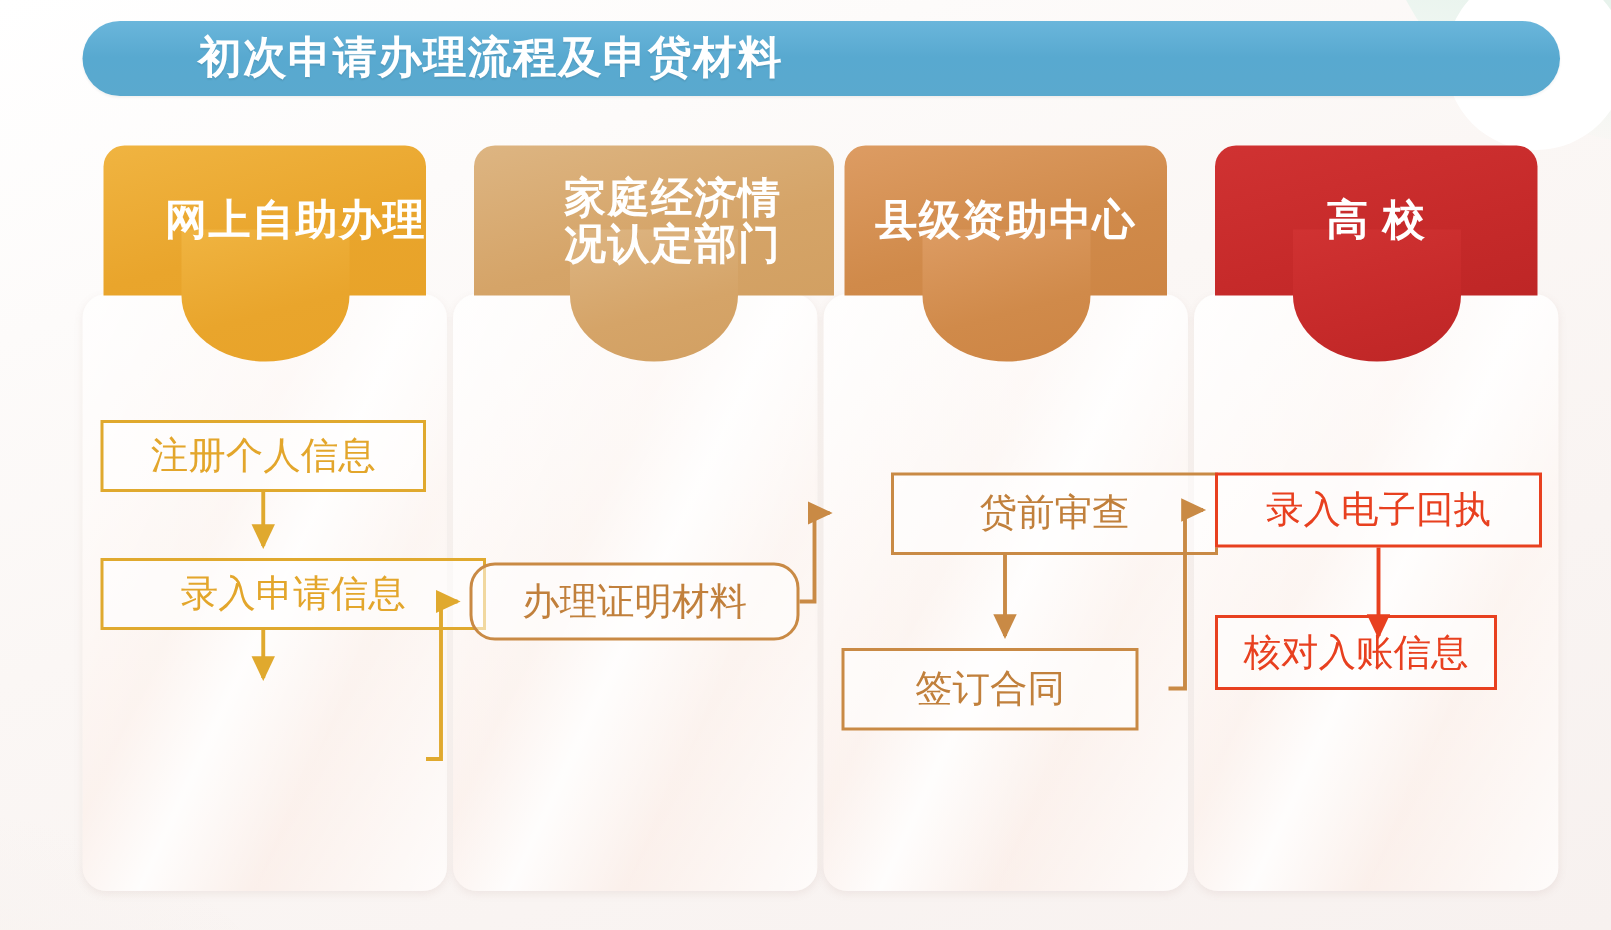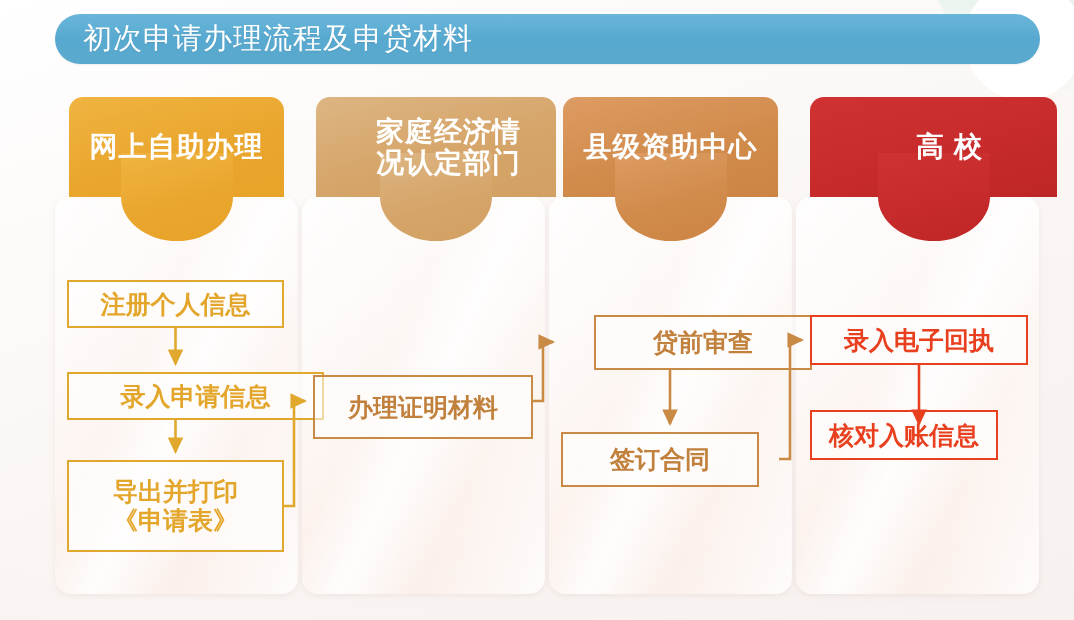--- a/index.html
+++ b/index.html
@@ -58,23 +58,23 @@
     height: 50px;
     border-radius: 25px;
     background: linear-gradient(180deg, #6ab6db 0%, #58a9d0 48%, #5aa9ce 100%);
     box-shadow: 0 1px 2px rgba(0,0,0,0.06);
     display: flex;
     align-items: center;
   }
   .title-text {
     color: #ffffff;
     font-size: 29px;
-    font-weight: normal;
+    font-weight: bold;
     letter-spacing: 1px;
-    margin-left: 28px;
+    margin-left: 77px;
     text-shadow: 0 1px 1px rgba(0,0,0,0.08);
     white-space: nowrap;
   }
 
   
   .columns {
     position: absolute;
     left: 0;
     top: 0;
     width: 1074px;
@@ -123,62 +123,61 @@
     transform: translateX(-50%);
     width: 112px;
     height: 88px;
     border-radius: 0 0 56px 56px / 0 0 44px 44px;
     background: inherit;
     z-index: 1;
   }
   .hdr1 {
     left: 69px;
     background: linear-gradient(165deg, #f0b441 0%, #e9a52c 60%, #e8a329 100%);
+    justify-content: flex-end;
   }
   .hdr2 {
     left: 316px;
     background: linear-gradient(165deg, #ddb582 0%, #d5a468 60%, #d2a062 100%);
     padding-left: 25px;
   }
   .hdr3 {
     left: 563px;
     background: linear-gradient(165deg, #dd9c63 0%, #d08a4a 60%, #cd8544 100%);
   }
   .hdr4 {
     left: 810px;
     background: linear-gradient(165deg, #d03232 0%, #c62a2a 60%, #be2626 100%);
-    padding-left: 32px;
   }
 
   
   .pbox {
     position: absolute;
     box-sizing: border-box;
     border: 2px solid #e0a92e;
     background: rgba(255,255,255,0.55);
     color: #e3a62b;
     font-size: 25px;
     line-height: 1.15;
     display: flex;
     align-items: center;
     justify-content: center;
     text-align: center;
     z-index: 4;
     white-space: pre-line;
-    font-weight: bold;
   }
   .pbox.tan   { border-color: #c98a45; color: #c1803c; }
   .pbox.red   { border-color: #e8401f; color: #e8401f; }
 
   
   .b1a { left: 67px;  top: 280px; width: 217px; height: 48px; }
   .b1b { left: 67px;  top: 372px; width: 257px; height: 48px; }
   .b1c { left: 67px;  top: 460px; width: 217px; height: 92px; }
   
-  .b2a { left: 313px; top: 375px; width: 220px; height: 64px; }
+  .b2a { left: 313px; top: 375px; width: 220px; height: 52px; border-radius: 17px; }
   
   .b3a { left: 561px; top: 315px; width: 218px; height: 55px; margin-left: 33px; }
   .b3b { left: 561px; top: 432px; width: 198px; height: 55px; }
   
   .b4a { left: 810px; top: 315px; width: 218px; height: 50px; }
   .b4b { left: 810px; top: 410px; width: 188px; height: 50px; }
 
   
   .connectors {
     position: absolute;
@@ -249,24 +248,20 @@
 
     <path d="M919,365 L919,424" stroke="#e8401f" stroke-width="2.6" fill="none" marker-end="url(#ah-red)"></path>
   </svg>
 
   <div class="pbox b1a">
     <span>注册个人信息</span>
   </div>
   <div class="pbox b1b">
     <span>录入申请信息</span>
   </div>
-  <div class="pbox b1c">
-    <span style="white-space:pre-line">导出并打印
-《申请表》</span>
-  </div>
 
   <div class="pbox tan b2a">
     <span>办理证明材料</span>
   </div>
 
   <div class="pbox tan b3a">
     <span>贷前审查</span>
   </div>
   <div class="pbox tan b3b">
     <span>签订合同</span>

